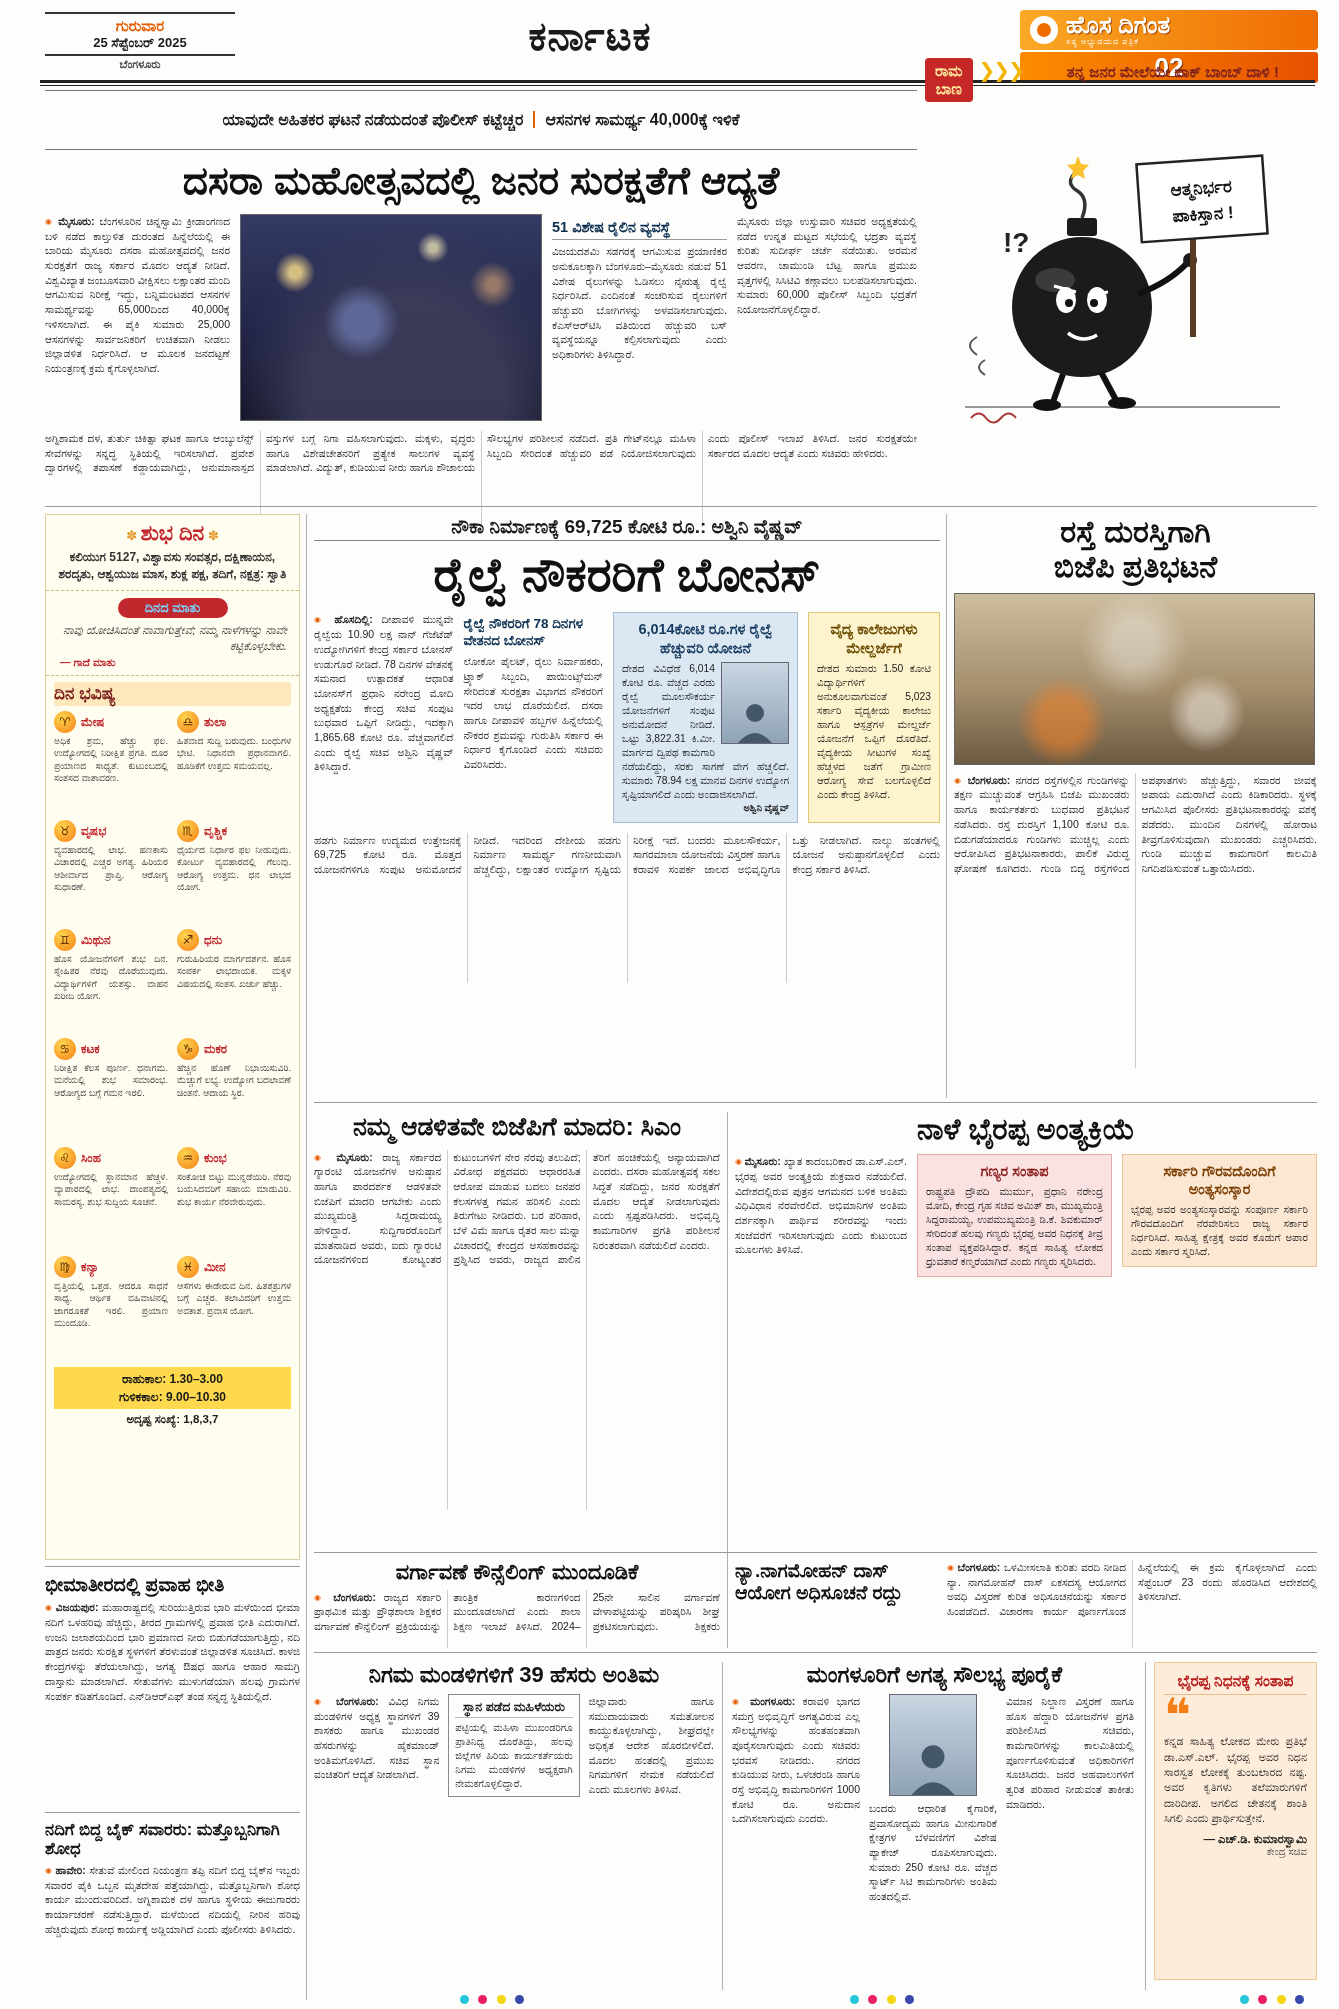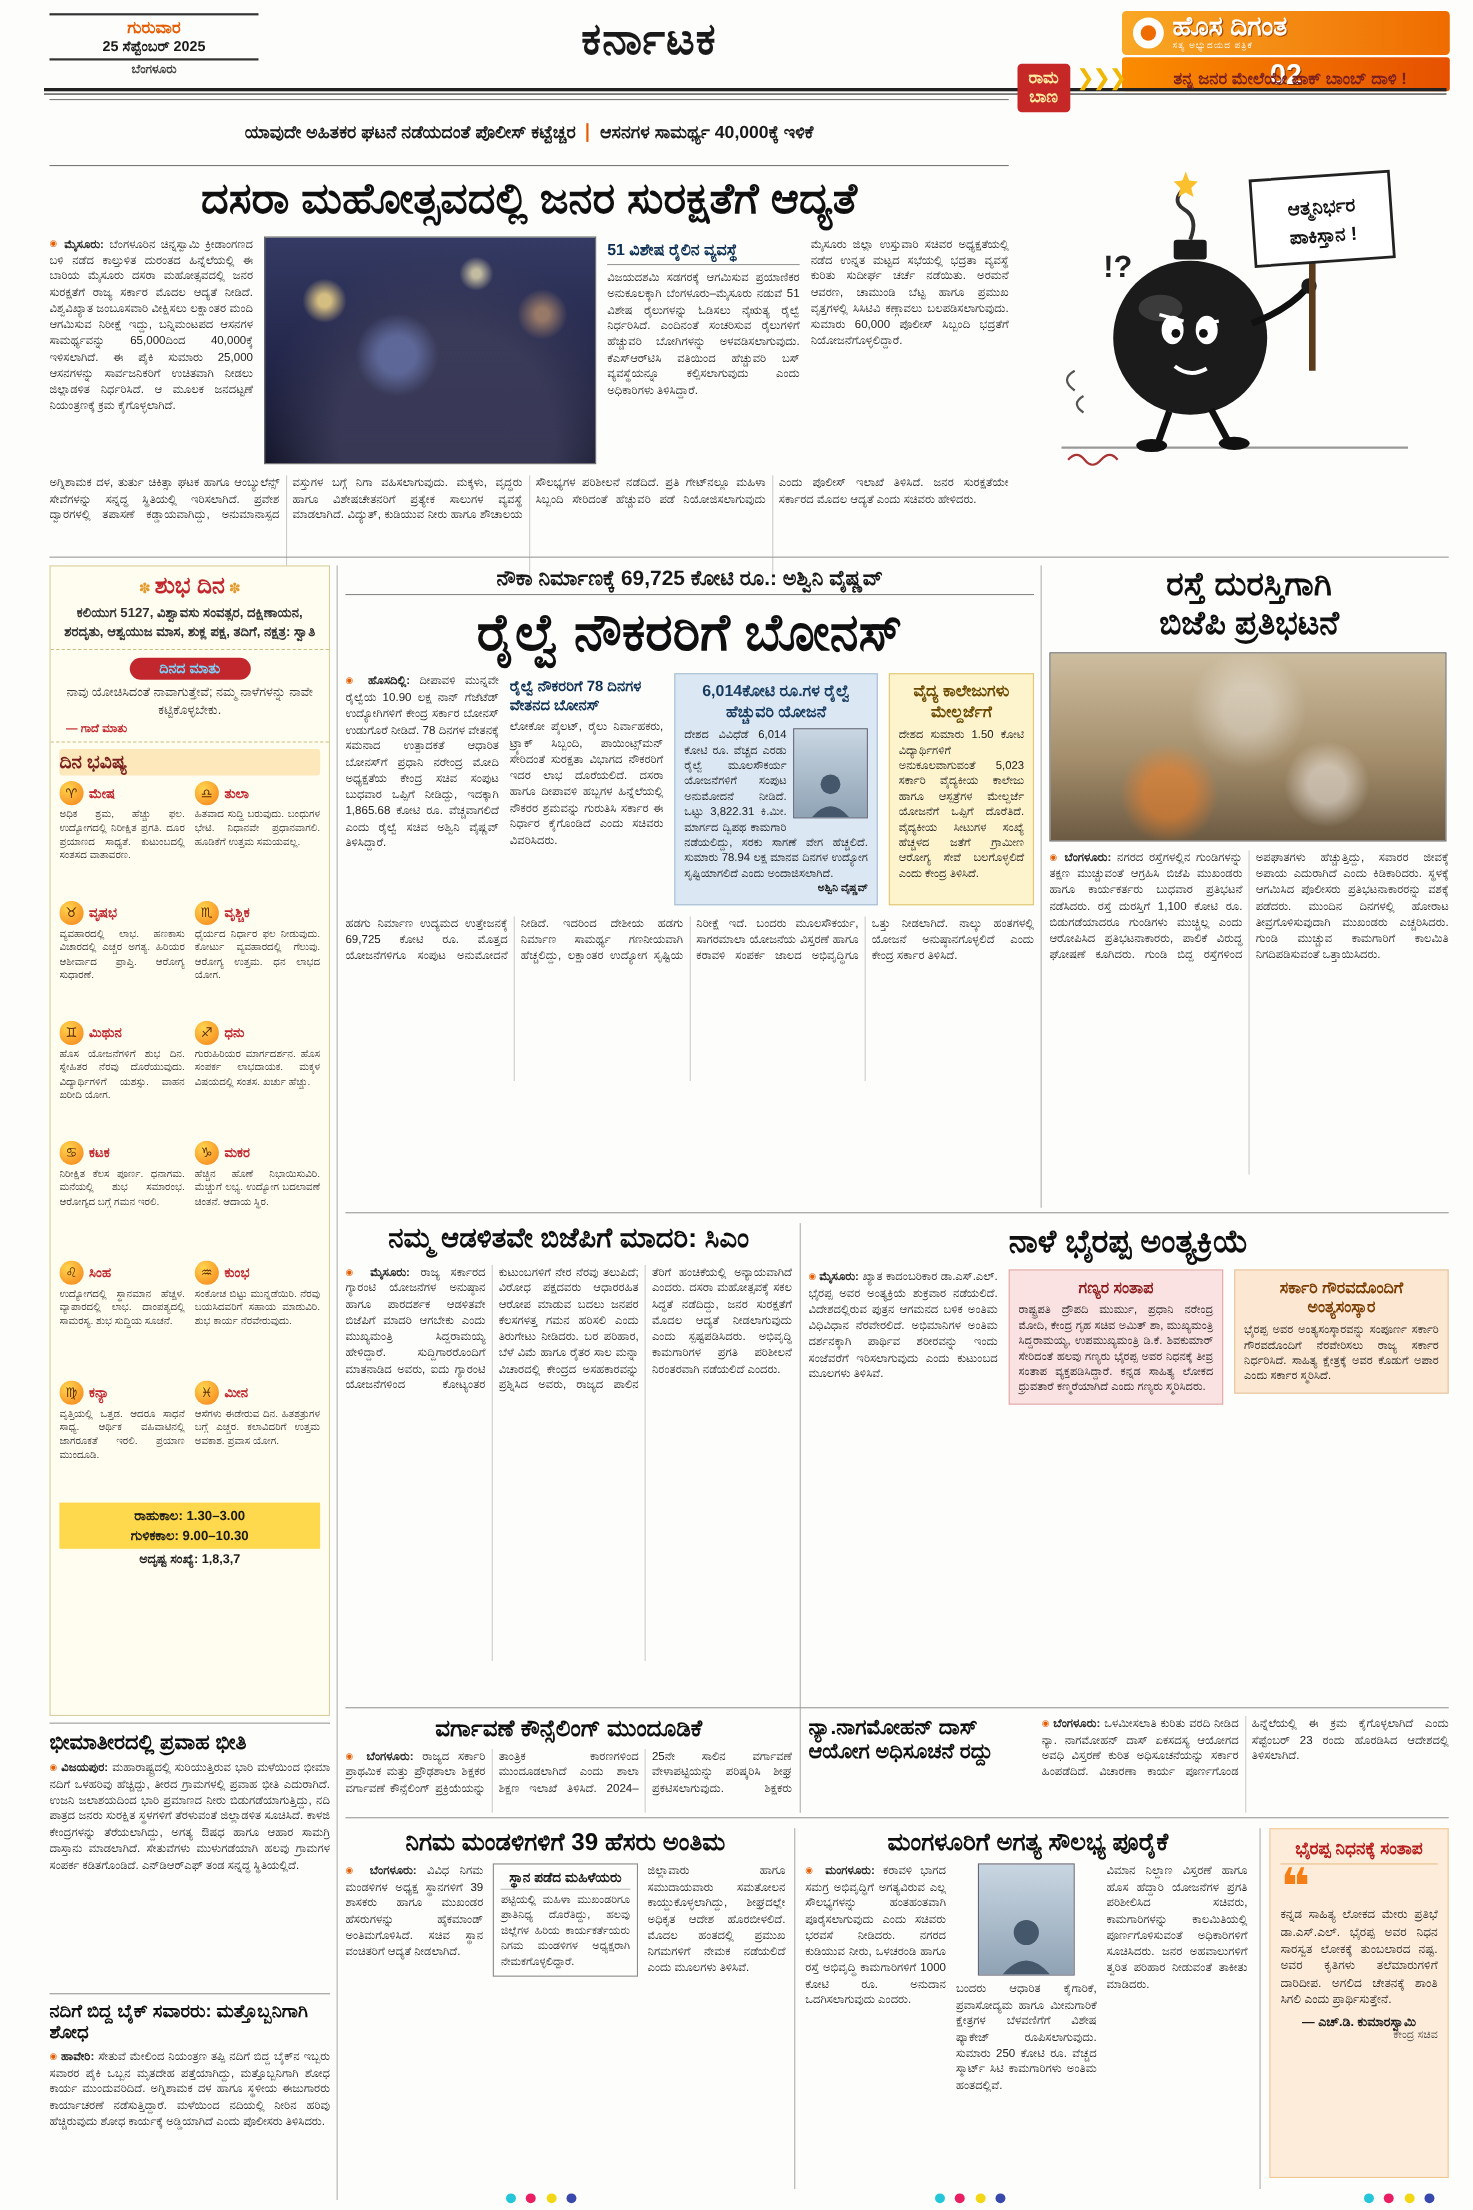--- a/index.html
+++ b/index.html
@@ -26,21 +26,21 @@
   .yellowbx .bt{color:#6b4a00}
   .pinkbx{background:#fbe2e2;border:1px solid #e2a9a9}
   .pinkbx .bt{color:#8c1d1d}
   .peachbx{background:#fbe7d2;border:1px solid #e7c39a}
   .peachbx .bt{color:#7a3c00}
   .sidebar{background:#fffcf0;border:1px solid #d8cf9e}
   .sb-title{color:#c1272d;font-weight:700;font-size:21px;text-align:center;margin:6px 0 2px}
   .sb-title::before,.sb-title::after{content:" ✽ ";color:#e39b2d;font-size:13px}
   .panchanga{font-size:12px;font-weight:700;text-align:center;line-height:1.45;color:#333;padding:2px 10px 6px;border-bottom:1px dashed #cdbd80}
   .dm-pill{background:#c1272d;color:#7dd3fc;font-weight:700;font-size:13px;border-radius:10px;width:110px;margin:7px auto 4px;text-align:center;padding:2px 0}
-  .quote{font-size:11.5px;text-align:center;line-height:1.4;padding:0 12px;color:#333}
+  .quote{font-size:11.5px;text-align:right;font-style:italic;line-height:1.4;padding:0 12px;color:#333}
   .qattr{font-size:10.5px;color:#c1272d;font-weight:700;text-align:left;padding:2px 14px 6px;border-bottom:1px dashed #cdbd80}
   .bh-title{background:#fce8bb;color:#7a1f1f;font-weight:700;font-size:17px;text-align:left;margin:6px 8px 5px;padding:2px 0;border-radius:3px}
   .zgrid{display:grid;grid-template-columns:1fr 1fr;column-gap:9px;row-gap:6px;padding:0 8px}
   .zitem{height:103px;overflow:hidden}
   .zhead{display:flex;align-items:center;gap:5px;margin-bottom:2px}
   .zi{width:22px;height:22px;border-radius:50%;background:radial-gradient(circle at 35% 30%,#ffd54f,#f57f17);
       color:#5d2c00;display:flex;align-items:center;justify-content:center;font-size:12px;flex:0 0 22px}
   .zname{color:#c1272d;font-weight:700;font-size:12px}
   .ztext{font-size:9.3px;line-height:1.32;text-align:justify;color:#333}
   .rahu{background:#ffd94d;font-weight:700;font-size:12px;text-align:center;margin:8px 8px 0;padding:3px 0;line-height:1.5}
@@ -71,21 +71,21 @@
   .logo-tag{color:#fff;font-size:8px;letter-spacing:1px}
   .page-num-band{background:linear-gradient(90deg,#fb8c00,#e65100);color:#fff;font-weight:700;font-size:26px;text-align:center;border-radius:3px;margin-top:2px;text-shadow:1px 1px 0 #7a3300}
   .mastrule{position:absolute;left:40px;right:24px;border-top:3px solid #222;border-bottom:1px solid #222;height:2px}
   .tag-rama{background:#c62828;color:#ffec9e;font-weight:700;font-size:15px;text-align:center;line-height:1.2;padding:4px 10px;border-radius:4px;display:inline-block}
   .chev{color:#f2b705;font-weight:700;font-size:20px;letter-spacing:-2px}
   .speech{color:#7a1f1f;font-weight:700;font-size:15px;text-align:center;line-height:1.3}
   .subh{font-weight:700;font-size:13.5px;line-height:1.25;margin:4px 0;color:#0c2f52}
   .cond{background:#fdecd9;border:1px solid #f0c894;padding:8px 9px}
   .cond .ct{color:#b71c1c;font-weight:700;font-size:15.5px;text-align:center;line-height:1.25;border-bottom:1px solid #e8bd8a;padding-bottom:4px;margin-bottom:2px}
   .cond .qmark{color:#f57f17;font-size:46px;line-height:.8;font-weight:700}
-  .cond .sig{font-weight:700;text-align:center;font-size:11.5px;margin-top:6px}
+  .cond .sig{font-weight:700;text-align:right;font-size:11.5px;margin-top:6px}
   .cond .sig2{text-align:right;font-size:10px;color:#444}
   .dot{width:9px;height:9px;border-radius:50%;display:inline-block;margin-right:5px}
   .innerbox{border:1px solid #8a8a8a;padding:5px 6px;margin-bottom:5px}
   .innerbox .bt2{font-weight:700;font-size:12.5px;text-align:center;border-bottom:1px solid #bbb;margin-bottom:3px;padding-bottom:2px}
 </style>
 </head>
 <body>
 
 <div class="abs" style="left:45px;top:12px;width:190px">
   <div class="masthead-date">

